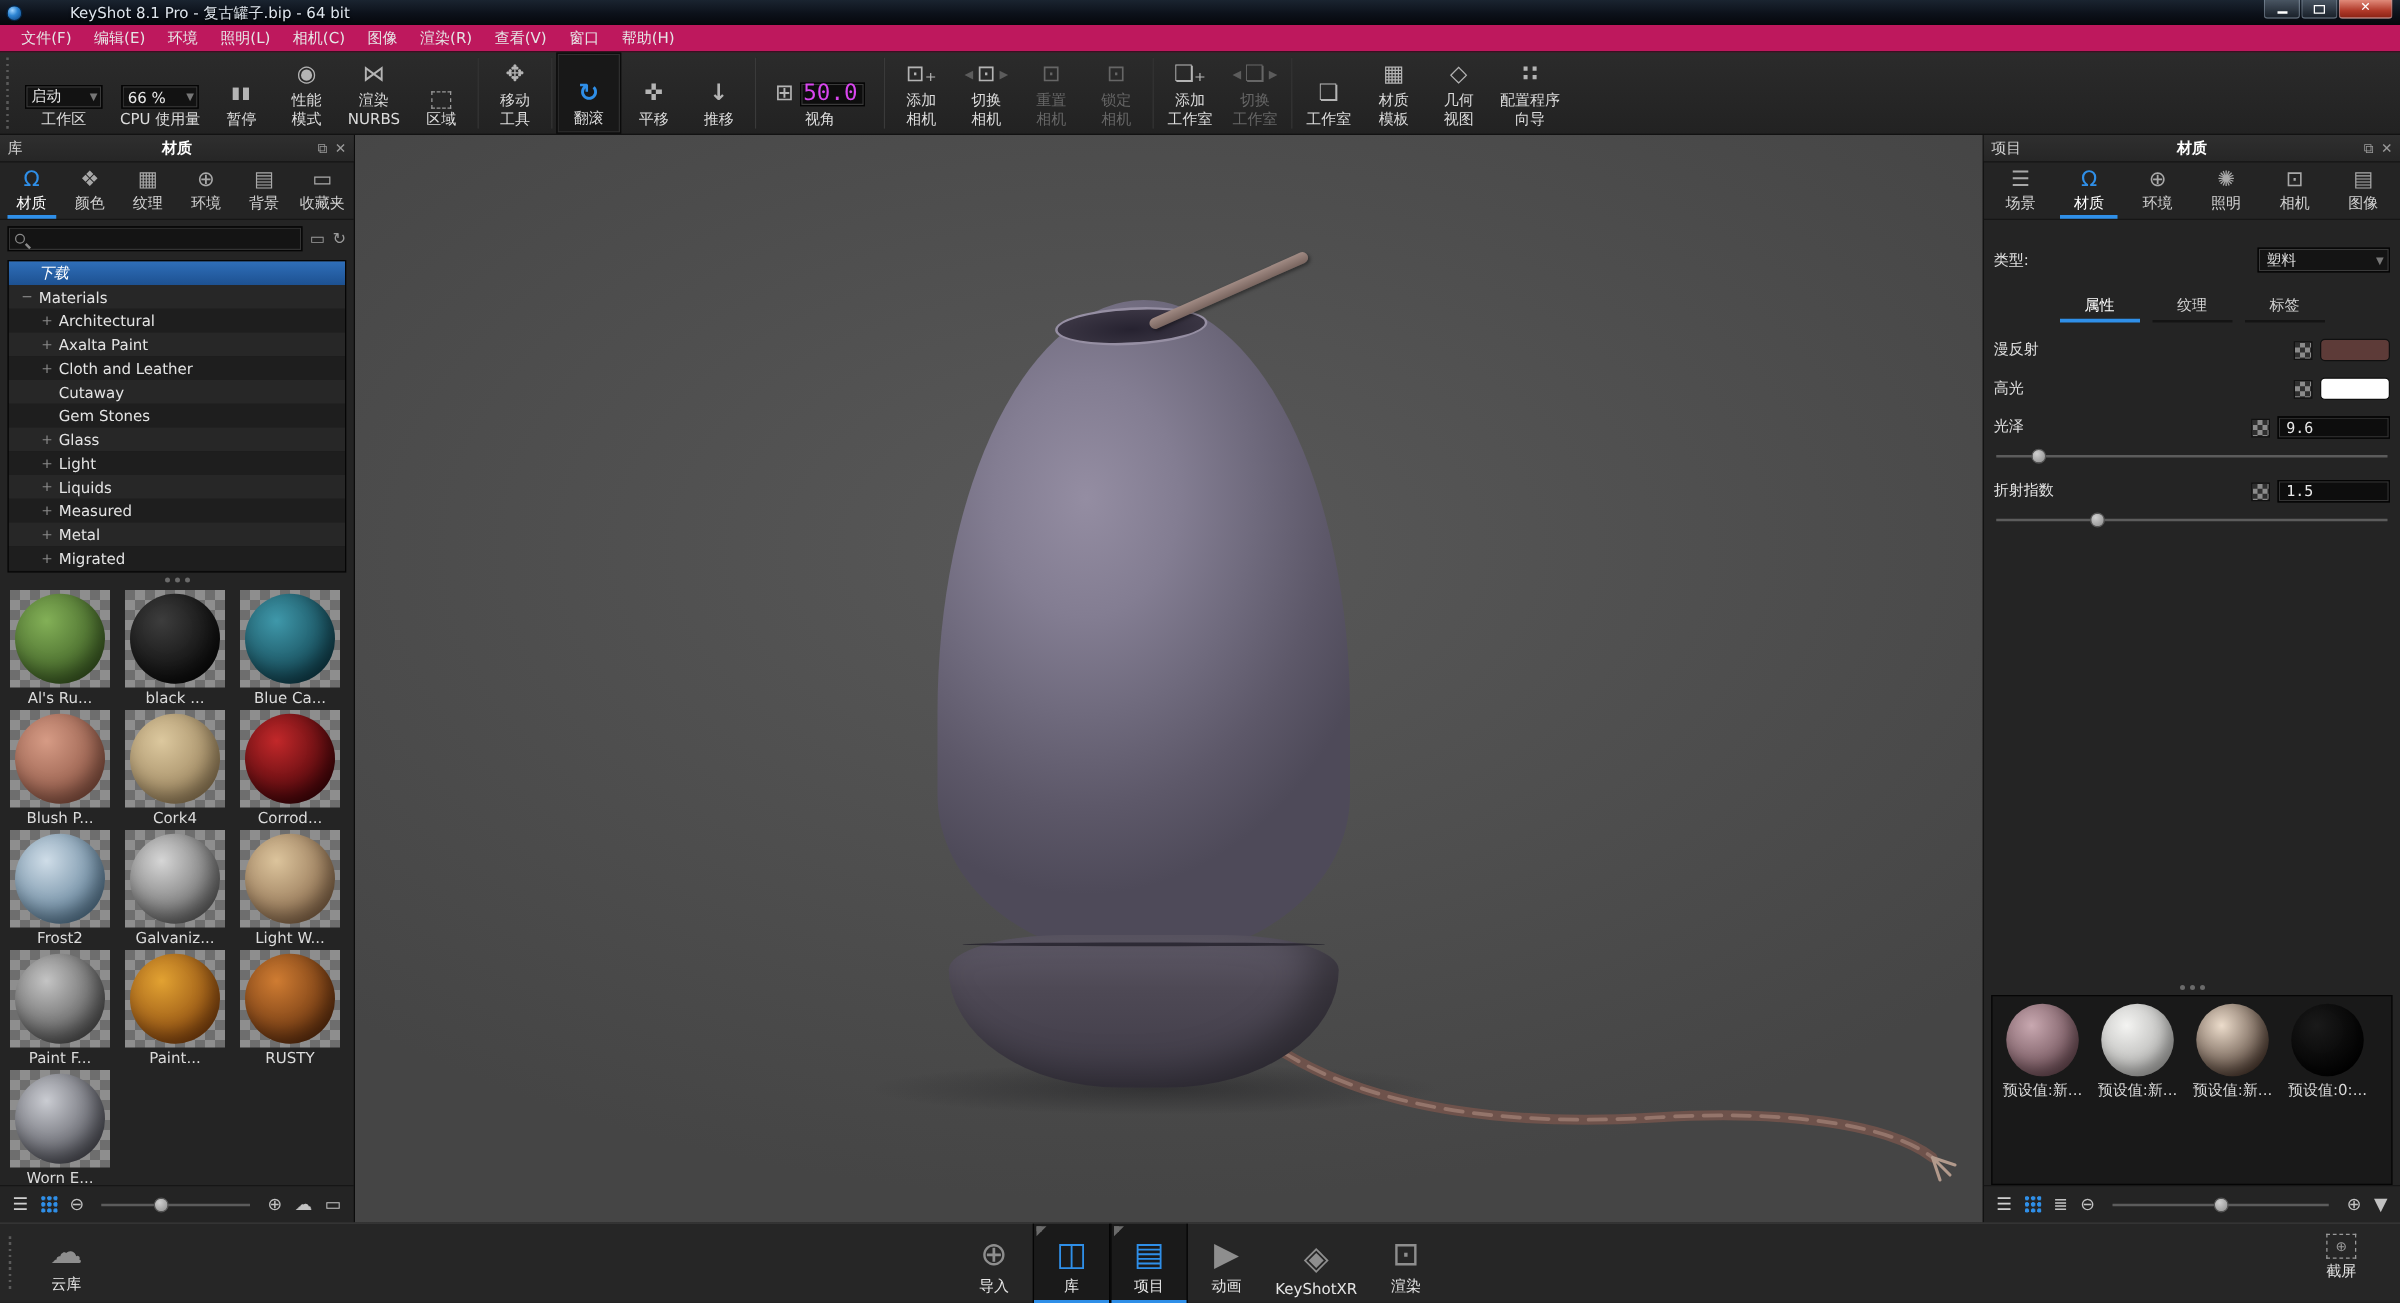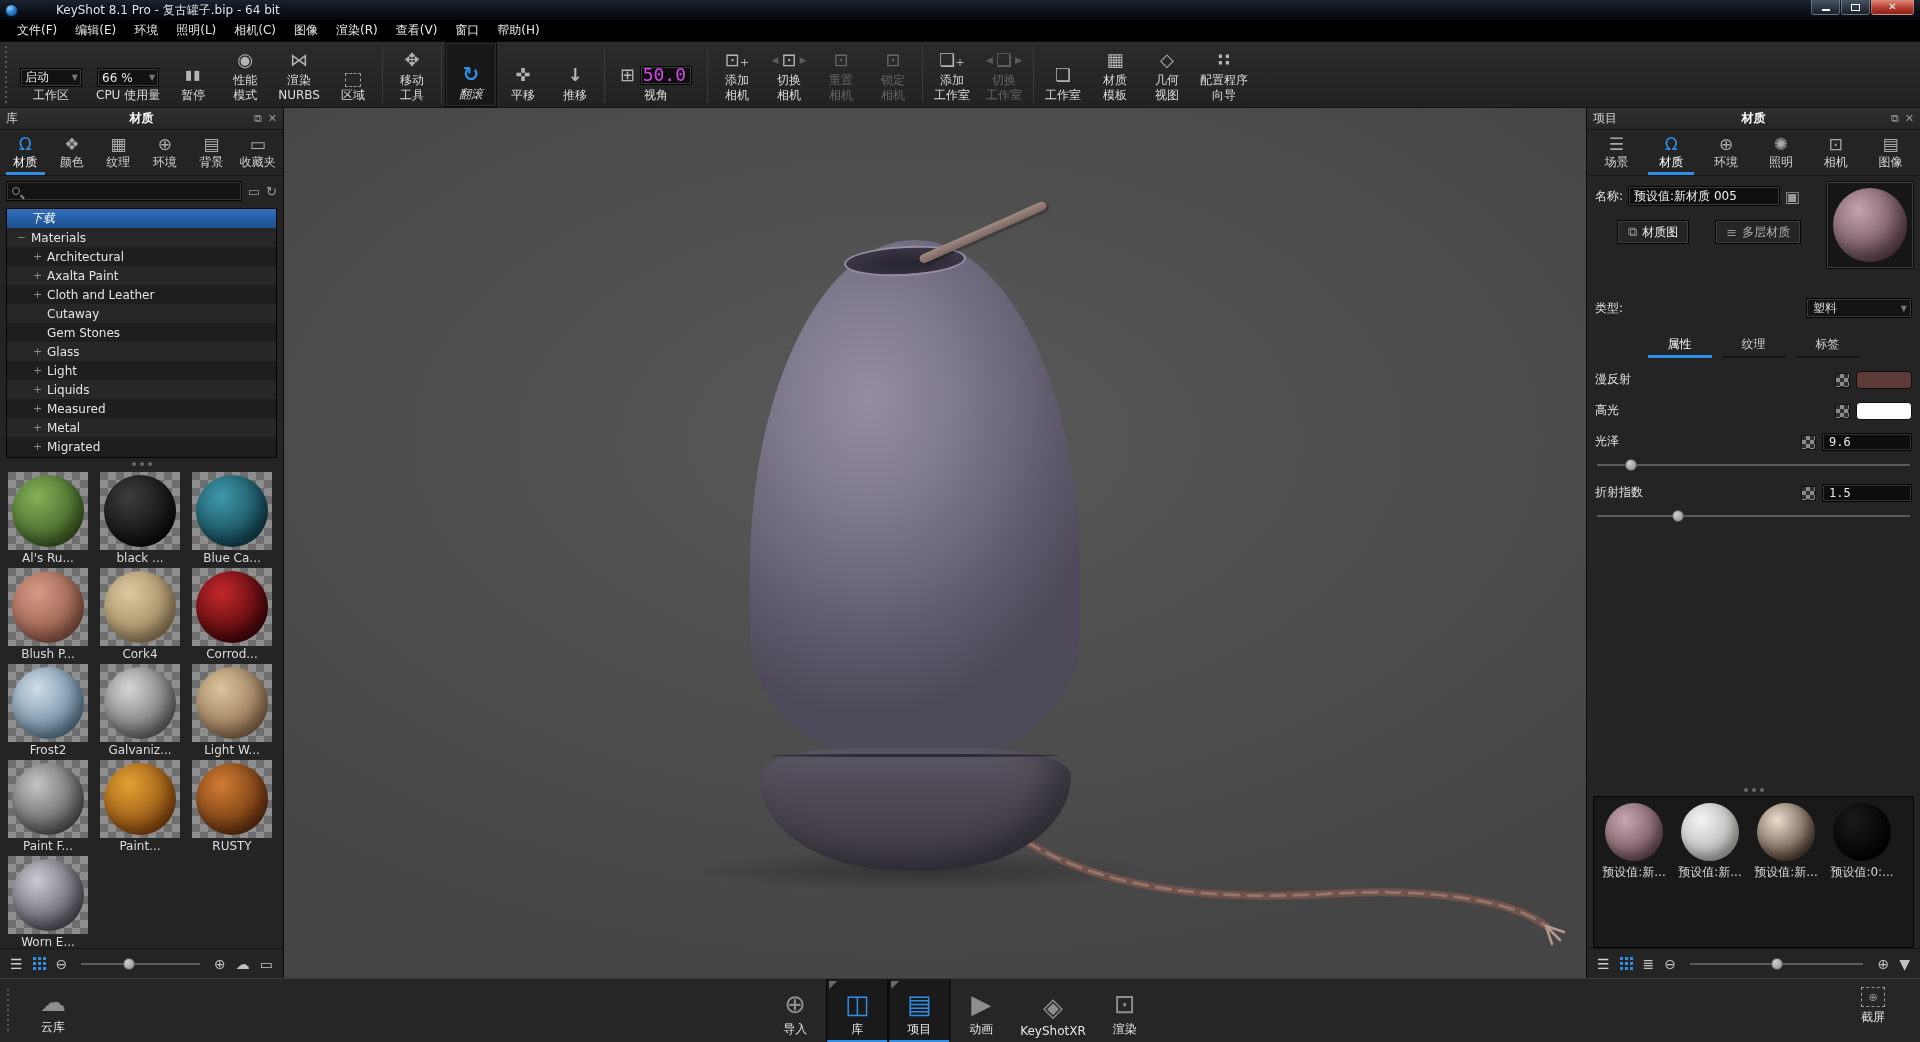--- a/index.html
+++ b/index.html
@@ -15,35 +15,35 @@
   .winbtns { position:absolute; right:6px; top:0; display:flex; }
   .winbtn { width:29px; height:15px; margin-left:1px; border:1px solid rgba(160,175,190,.45); border-top:none;
     border-radius:0 0 3px 3px; background:linear-gradient(180deg,rgba(130,145,160,.45),rgba(40,50,60,.55));
     display:flex; align-items:center; justify-content:center; color:#fff; font-size:9px; line-height:1; }
   .winbtn.close { width:43px; background:linear-gradient(180deg,#e08a7a,#b13a2a 60%,#8c2315); }
   .winbtn .g-min { width:8px; height:2px; background:#fff; margin-top:5px; }
   .winbtn .g-max { width:9px; height:7px; border:1px solid #fff; }
   .winbtn .g-close { color:#fff; font-size:10px; font-weight:bold; }
 
   
-  .menubar { position:absolute; left:0; top:20px; width:1920px; height:22px; background:#000000;
+  .menubar { position:absolute; left:0; top:20px; width:1920px; height:22px; background:#be185d;
     border-bottom:1px solid #0e0e0e; display:flex; align-items:center; padding-left:8px; }
   .menu-item { padding:3px 9px; color:#e6e6e6; cursor:default; }
 
   
   .toolbar { position:absolute; left:0; top:42px; width:1920px; height:66px;
     background:linear-gradient(180deg,#2b2b2b,#222); border-bottom:1px solid #121212; display:flex; align-items:stretch; }
   .grip { width:9px; margin:4px 2px; background:repeating-linear-gradient(180deg,#5a5a5a 0 2px,transparent 2px 5px);
     background-size:2px 100%; background-position:3px 0; background-repeat:repeat-y; }
   .tb-sep { width:1px; background:#141414; border-right:1px solid #3a3a3a; margin:4px 3px; }
   .tb-item { display:flex; flex-direction:column; align-items:center; justify-content:flex-end;
     padding:4px 7px 5px; min-width:52px; gap:2px; }
   .tb-item .lab { color:#dcdcdc; line-height:13px; text-align:center; white-space:nowrap; }
   .tb-item.disabled .lab, .tb-item.disabled .tico { color:#666; }
-  .tb-item.pressed { background:#181818; border:1px solid #0b0b0b; box-shadow:inset 0 0 0 1px #2e2e2e;font-style:italic; }
+  .tb-item.pressed { background:#181818; border:1px solid #0b0b0b; box-shadow:inset 0 0 0 1px #2e2e2e; }
   .tb-item.pressed .tico { color:#2f8fe8; }
   .tico { color:#b4b4b4; font-size:18px; line-height:22px; height:24px; display:flex; align-items:center; justify-content:center; gap:3px; }
   .tb-drop { width:62px; height:19px; background:#121212; border:1px solid #040404; box-shadow:inset 0 0 0 1px #3a3a3a;
     display:flex; align-items:center; padding:0 4px; color:#e8e8e8; position:relative; }
   .tb-drop .caret { position:absolute; right:3px; color:#777; font-size:8px; }
   .tb-field { width:52px; height:19px; background:#0d0d0d; border:1px solid #040404; box-shadow:inset 0 0 0 1px #3a3a3a;
     color:#d946ef; display:flex; align-items:center; justify-content:flex-end; padding:0 5px; font-family:"DejaVu Sans Mono",monospace; }
   .mini-arrow { color:#5c5c5c; font-size:9px; }
   [data-icon="pause"]::before { content:"▮▮"; font-size:13px; letter-spacing:1px; }
   [data-icon="aperture"]::before { content:"◉"; }
@@ -681,40 +681,20 @@
           <span class="tlab">相机</span>
         </div>
 
         <div class="ptab">
           <span class="ticon" data-icon="image"></span>
           <span class="tlab">图像</span>
         </div>
 
     </div>
 
-    <div class="nameblock">
-      <div class="nrow">
-        <span class="flab">名称:</span>
-        <span class="txt-input name-input">预设值:新材质 005</span>
-        <span class="srow-ico" data-icon="save"></span>
-      </div>
-      <div class="btnrow">
-        <div class="pbtn">
-          <span class="bico" data-icon="graph"></span>
-          <span>材质图</span>
-        </div>
-        <div class="pbtn dim">
-          <span class="bico" data-icon="layers"></span>
-          <span>多层材质</span>
-        </div>
-      </div>
-      <div class="preview-box">
-        <div class="preview-ball" style="--c1: #c3a3ac; --c2: #5e4149;"></div>
-      </div>
-    </div>
 
     <div class="typerow">
       <span class="flab">类型:</span>
       <div class="type-drop">
         <span>塑料</span>
         <span class="caret">▼</span>
       </div>
     </div>
 
     <div class="subtabs">

